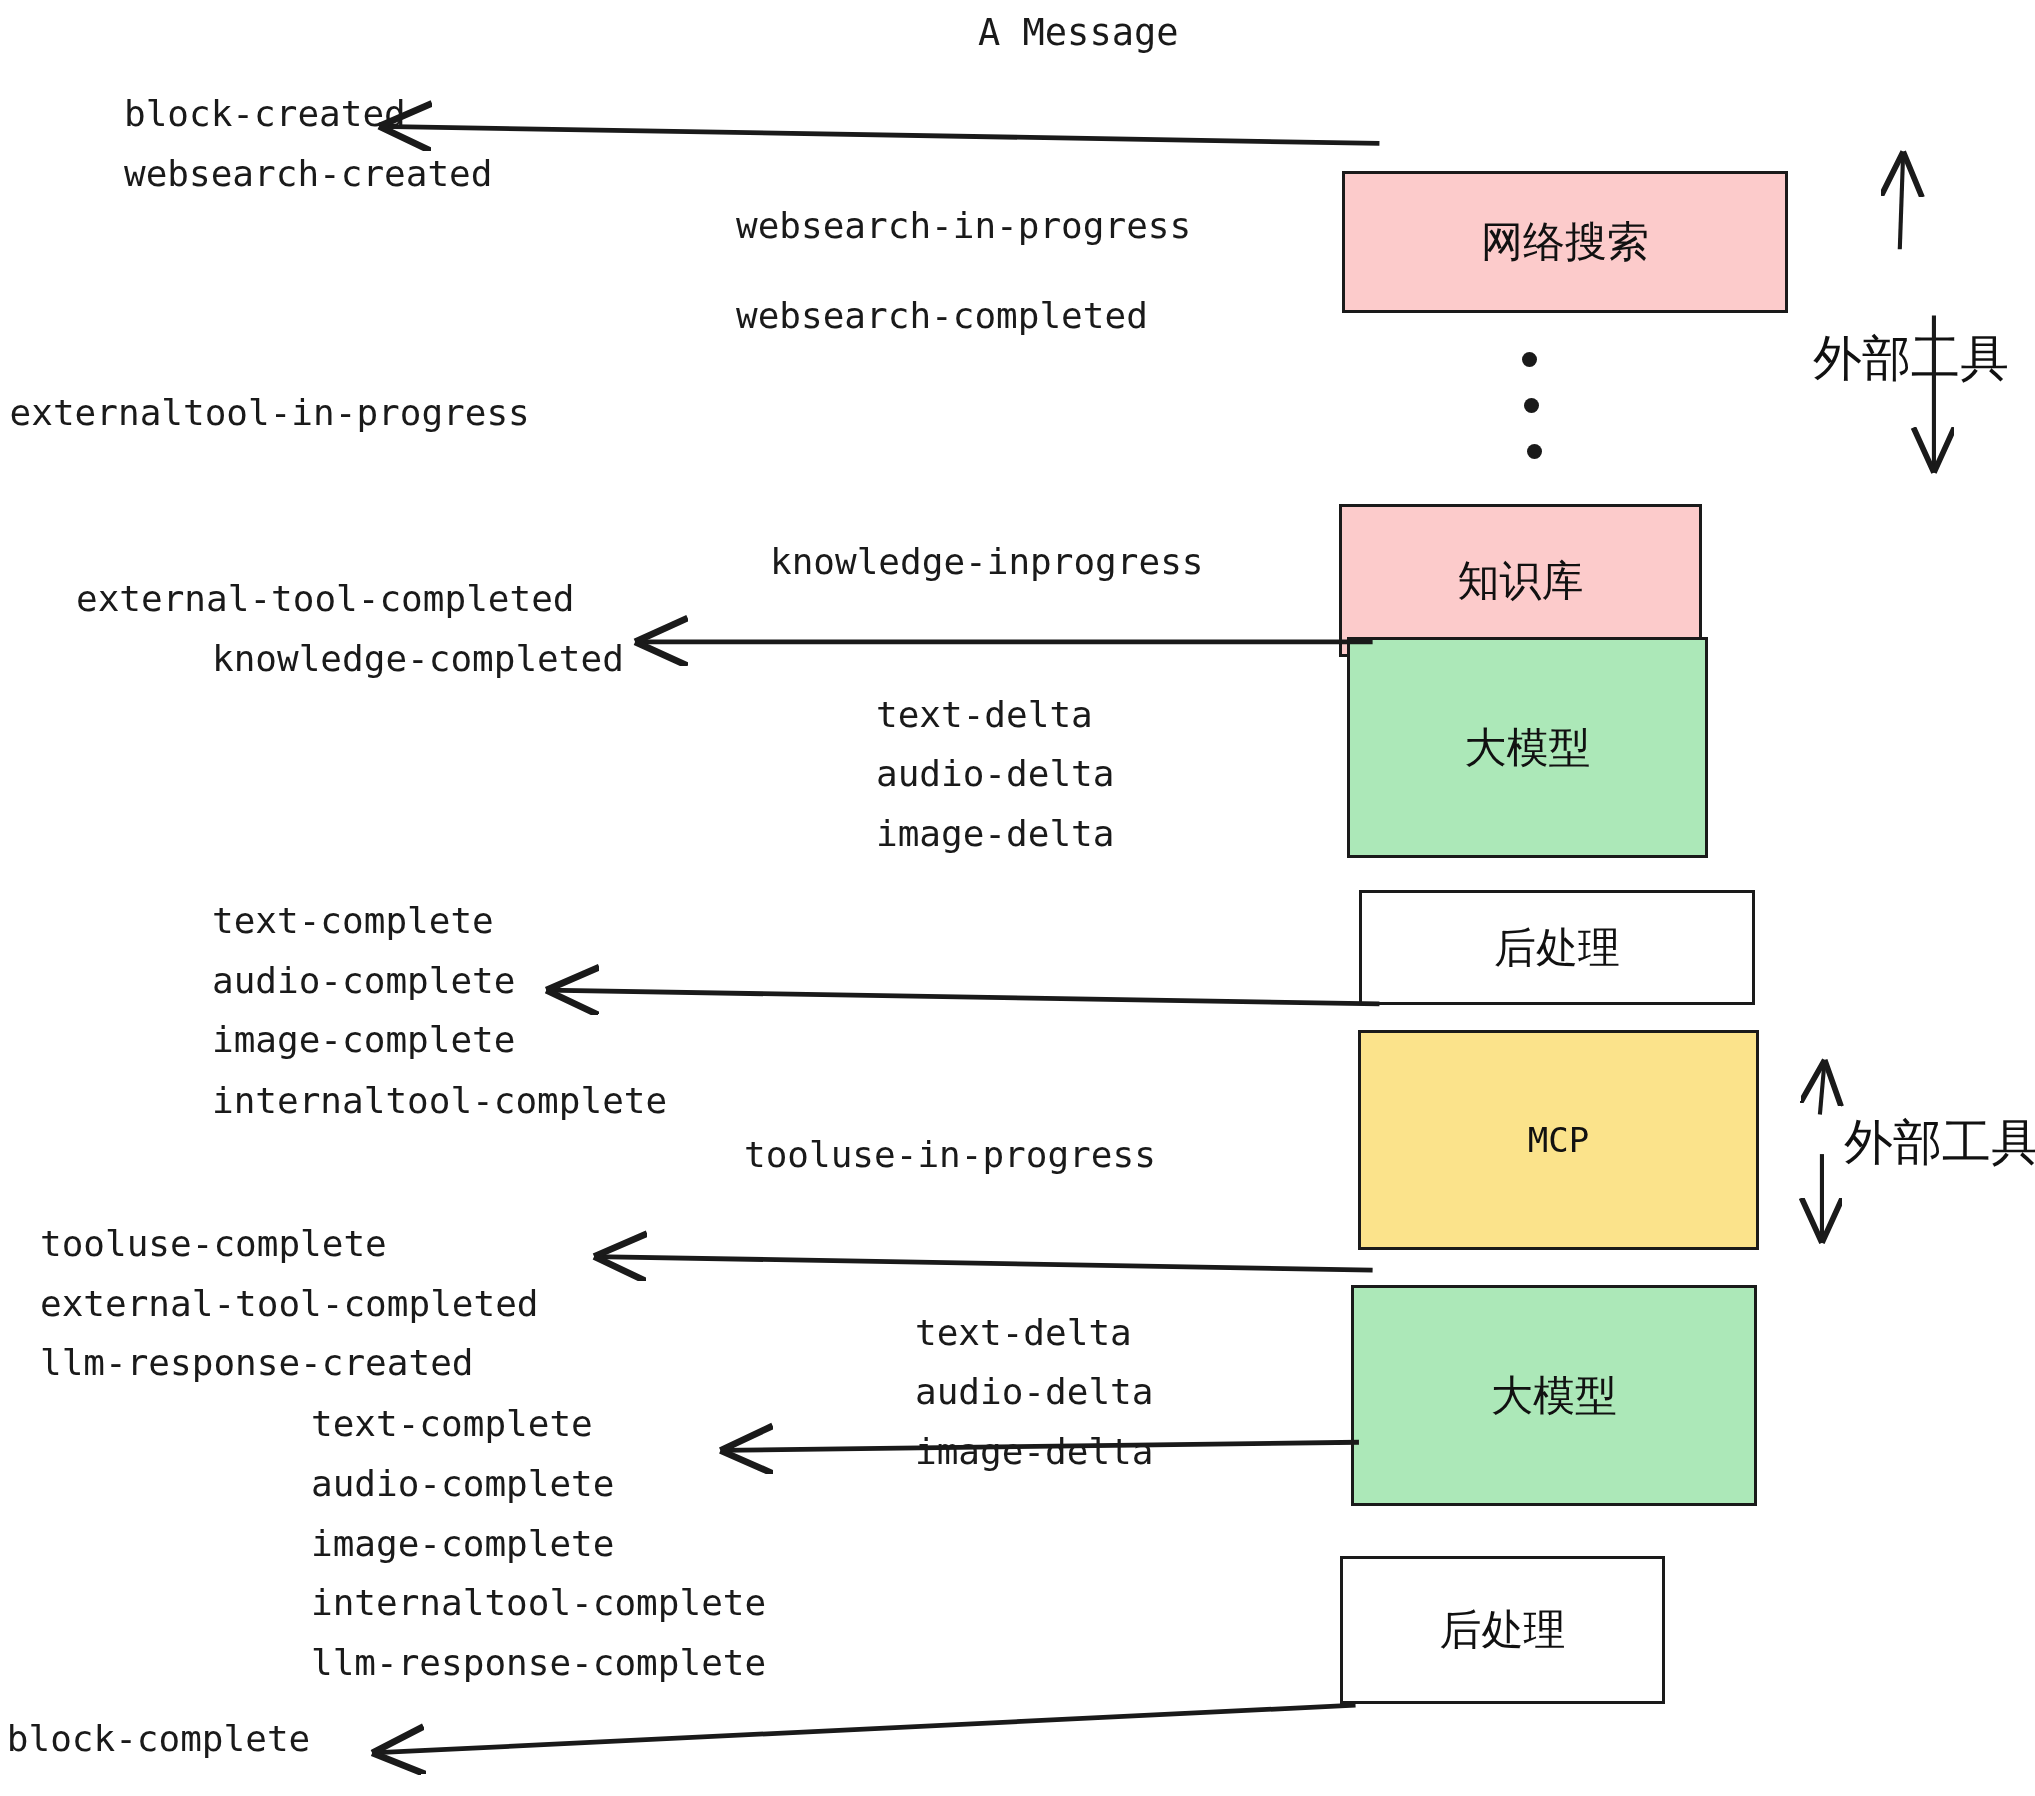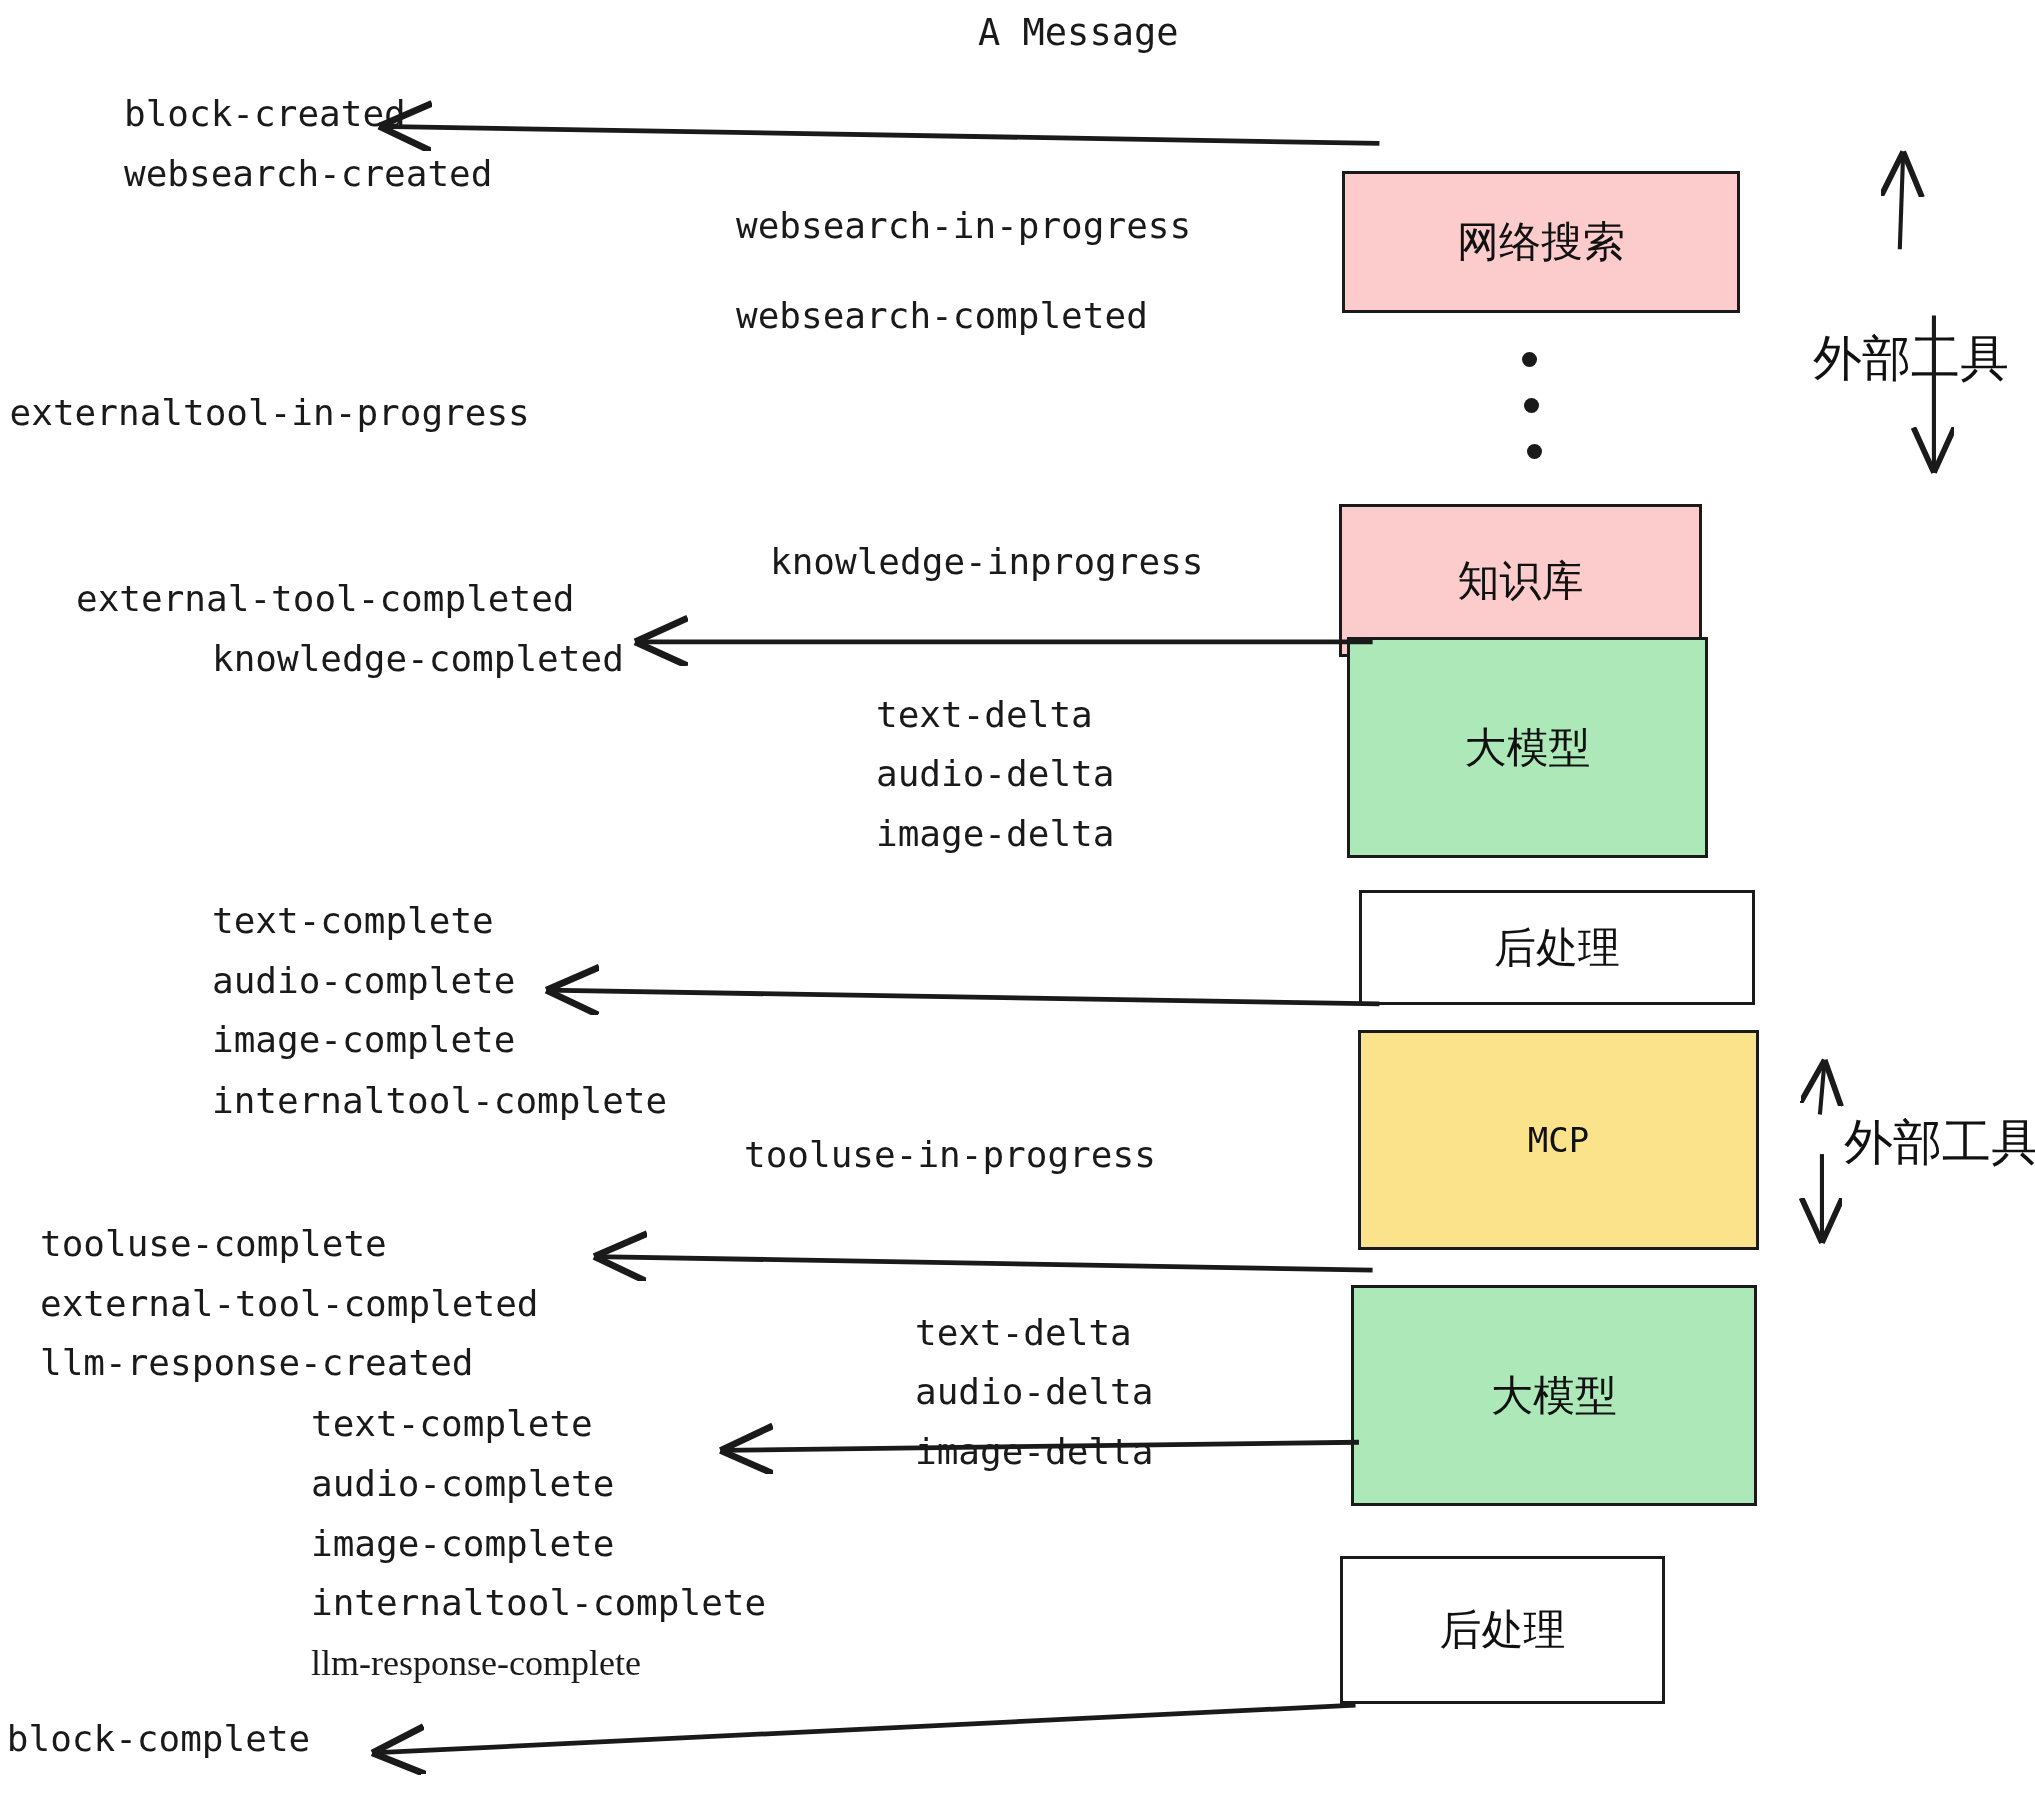--- a/index.html
+++ b/index.html
@@ -71,21 +71,21 @@
   }
 </style>
 </head>
 <body>
 
 <div id="canvas">
 
   <div class="title" id="diagram-title" style="left:978px; top:11px;">A Message</div>
 
   <div id="nodes-layer">
-      <div class="node" style="left: 1342px; top: 171px; width: 398px; height: 142px; background: rgb(252, 203, 203);">网络搜索</div>
+      <div class="node" style="left: 1342px; top: 171px; width: 446px; height: 142px; background: rgb(252, 203, 203);">网络搜索</div>
       <div class="node" style="left: 1339px; top: 504px; width: 363px; height: 153px; background: rgb(252, 203, 203);">知识库</div>
       <div class="node" style="left: 1347px; top: 637px; width: 361px; height: 221px; background: rgb(172, 232, 184);">大模型</div>
       <div class="node" style="left: 1359px; top: 890px; width: 396px; height: 115px; background: rgb(255, 255, 255);">后处理</div>
       <div class="node mcp-node" style="left: 1358px; top: 1030px; width: 401px; height: 220px; background: rgb(251, 227, 139);">MCP</div>
       <div class="node" style="left: 1351px; top: 1285px; width: 406px; height: 221px; background: rgb(172, 232, 184);">大模型</div>
       <div class="node" style="left: 1340px; top: 1556px; width: 325px; height: 148px; background: rgb(255, 255, 255);">后处理</div>
     </div>
   <div id="events-layer">
       <div class="evt" style="left: 124px; top: 96px;">block-created</div>
       <div class="evt" style="left: 124px; top: 156px;">websearch-created</div>
@@ -106,21 +106,21 @@
       <div class="evt" style="left: 40px; top: 1226px;">tooluse-complete</div>
       <div class="evt" style="left: 40px; top: 1286px;">external-tool-completed</div>
       <div class="evt" style="left: 40px; top: 1345px;">llm-response-created</div>
       <div class="evt" style="left: 915px; top: 1315px;">text-delta</div>
       <div class="evt" style="left: 915px; top: 1374px;">audio-delta</div>
       <div class="evt" style="left: 915px; top: 1434px;">image-delta</div>
       <div class="evt" style="left: 311px; top: 1406px;">text-complete</div>
       <div class="evt" style="left: 311px; top: 1466px;">audio-complete</div>
       <div class="evt" style="left: 311px; top: 1526px;">image-complete</div>
       <div class="evt" style="left: 311px; top: 1585px;">internaltool-complete</div>
-      <div class="evt" style="left: 311px; top: 1645px; font-family: Liberation Serif, serif;">llm-response-complete</div>
+      <div class="evt" style="left: 311px; top: 1645px;">llm-response-complete</div>
       <div class="evt" style="left: 6.8px; top: 1721px;">block-complete</div>
     </div>
   <div id="side-layer">
       <div class="side-label" style="left: 1813px; top: 326px;">外部工具</div>
       <div class="side-label" style="left: 1844px; top: 1110px;">外部工具</div>
     </div>
   <div id="dots-layer">
       <div class="dot" style="left: 1522px; top: 352px;"></div>
       <div class="dot" style="left: 1524px; top: 398px;"></div>
       <div class="dot" style="left: 1527px; top: 444px;"></div>

